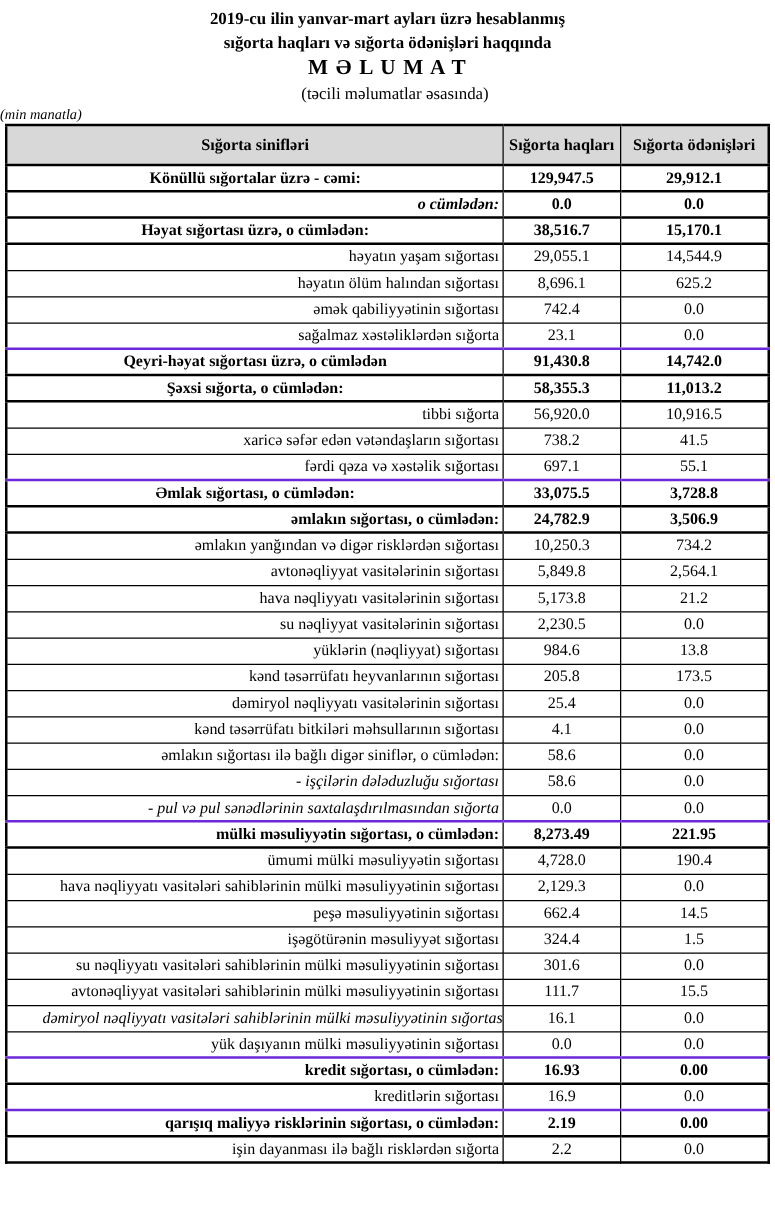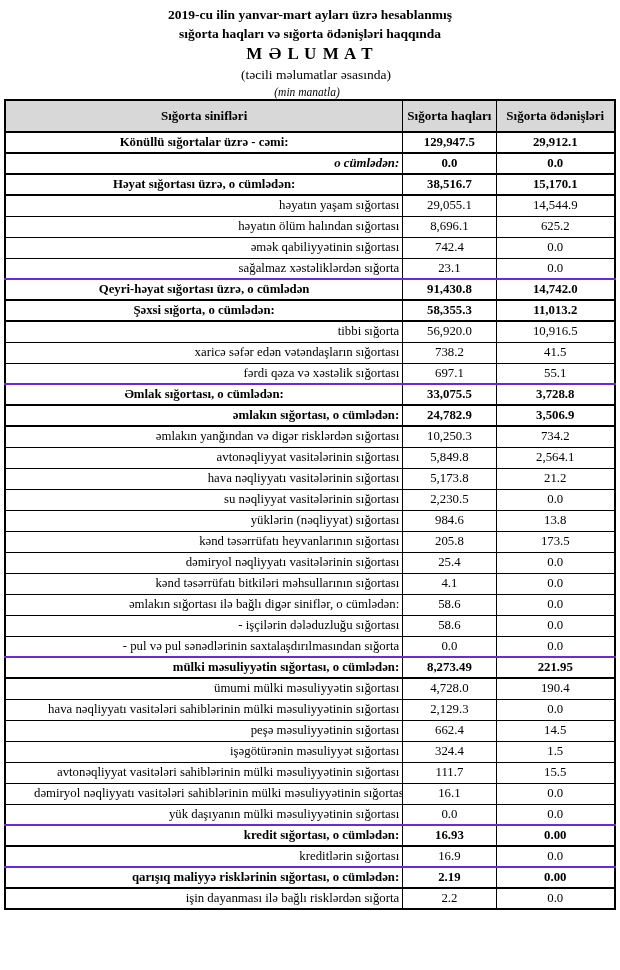--- a/index.html
+++ b/index.html
@@ -5,21 +5,21 @@
   * { box-sizing: border-box; }
   html, body { margin: 0; padding: 0; background: #ffffff; }
   body { font-family: "Liberation Serif", serif; color: #000; }
   .page { width: 620px; height: 970px; background: #fff; overflow: hidden; }
 
   .title-block { text-align: center; padding-top: 5px; }
   .title-line1, .title-line2 { font-weight: bold; font-size: 13.5px; line-height: 19px; }
   .title-line3 { font-weight: bold; font-size: 17px; line-height: 22px; letter-spacing: 1px; }
   .title-line4 { font-size: 13.5px; line-height: 19px; padding-left: 12px; }
 
-  .unit-note { text-align: center; font-style: italic; font-size: 11.5px; line-height: 14px; padding-right: 6px; margin-top: 1px; }
+  .unit-note { text-align: left; font-style: italic; font-size: 11.5px; line-height: 14px; padding-right: 6px; margin-top: 1px; }
 
   table.report { border-collapse: collapse; width: 612px; margin-left: 4px; table-layout: fixed; border: 2px solid #000; }
   col.c-label { width: 65.2%; }
   col.c-prem  { width: 15.3%; }
   col.c-pay   { width: 19.5%; }
 
   th, td { border: 1px solid #000; padding: 0 3px; vertical-align: middle; }
   thead th {
     background: #d8d8d8;
     border-top: 2px solid #000;
@@ -33,21 +33,21 @@
 
   tr.center td, tr.left-bold td, tr.left-bold-italic td {
     border-top: 2px solid #6d28d9;
     border-bottom: 2px solid #000;
     font-weight: bold;
   }
   tr.center td.label { text-align: center; }
   tr.left-bold td.label { padding-left: 22px; }
   tr.left-bold-italic td.label { padding-left: 4px; font-style: italic; }
   tr.item td.label { padding-left: 24px; }
-  tr.item2 td.label { padding-left: 28px; }
+  tr.item2 td.label { padding-left: 28px; font-style: italic; }
 </style>
 </head>
 <body>
 
 <div class="page">
 
   <div class="title-block">
     <div class="title-line1">2019-cu ilin yanvar-mart ayları üzrə hesablanmış</div>
     <div class="title-line2">sığorta haqları və sığorta ödənişləri haqqında</div>
     <div class="title-line3">M Ə L U M A T</div>
@@ -214,20 +214,25 @@
           <td class="label">peşə məsuliyyətinin sığortası</td>
           <td class="num">662.4</td>
           <td class="num">14.5</td>
         </tr>
         <tr class="item">
           <td class="label">işəgötürənin məsuliyyət sığortası</td>
           <td class="num">324.4</td>
           <td class="num">1.5</td>
         </tr>
         <tr class="item">
+          <td class="label">su nəqliyyatı vasitələri sahiblərinin mülki məsuliyyətinin sığortası</td>
+          <td class="num">301.6</td>
+          <td class="num">0.0</td>
+        </tr>
+        <tr class="item">
           <td class="label">avtonəqliyyat vasitələri sahiblərinin mülki məsuliyyətinin sığortası</td>
           <td class="num">111.7</td>
           <td class="num">15.5</td>
         </tr>
         <tr class="item2">
           <td class="label">dəmiryol nəqliyyatı vasitələri sahiblərinin mülki məsuliyyətinin sığortası</td>
           <td class="num">16.1</td>
           <td class="num">0.0</td>
         </tr>
         <tr class="item">

